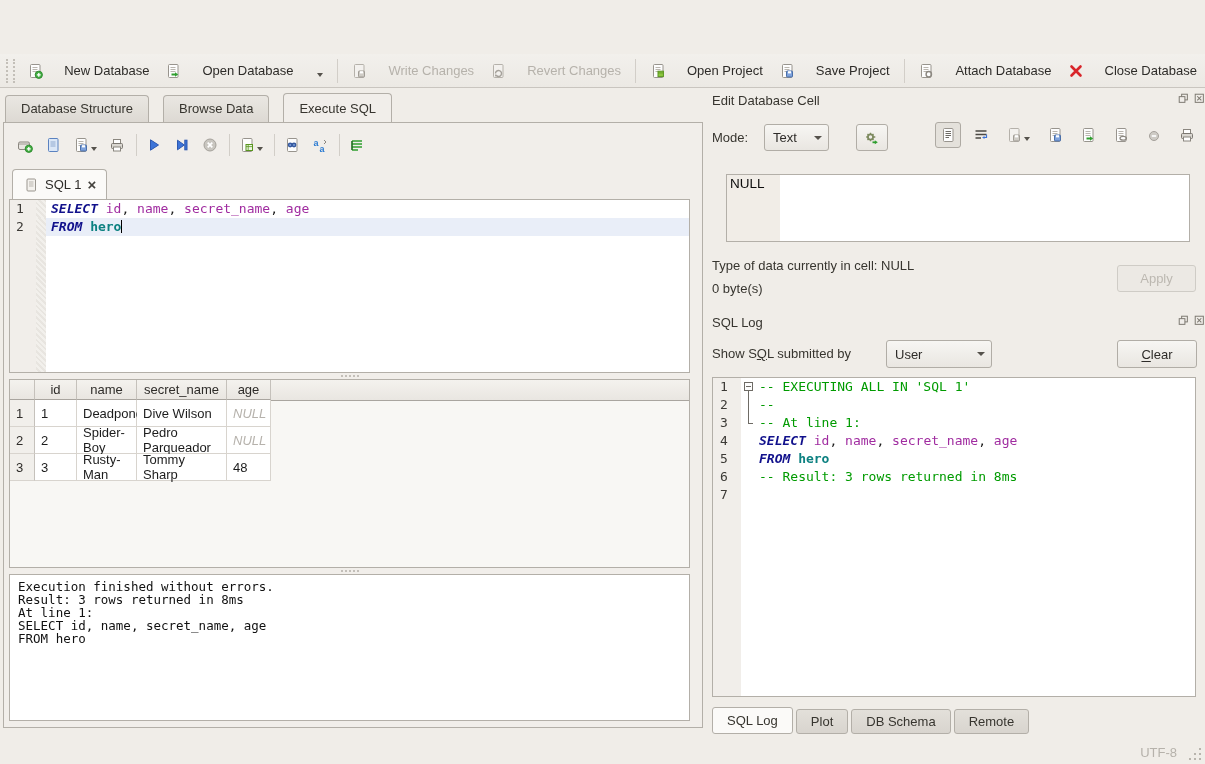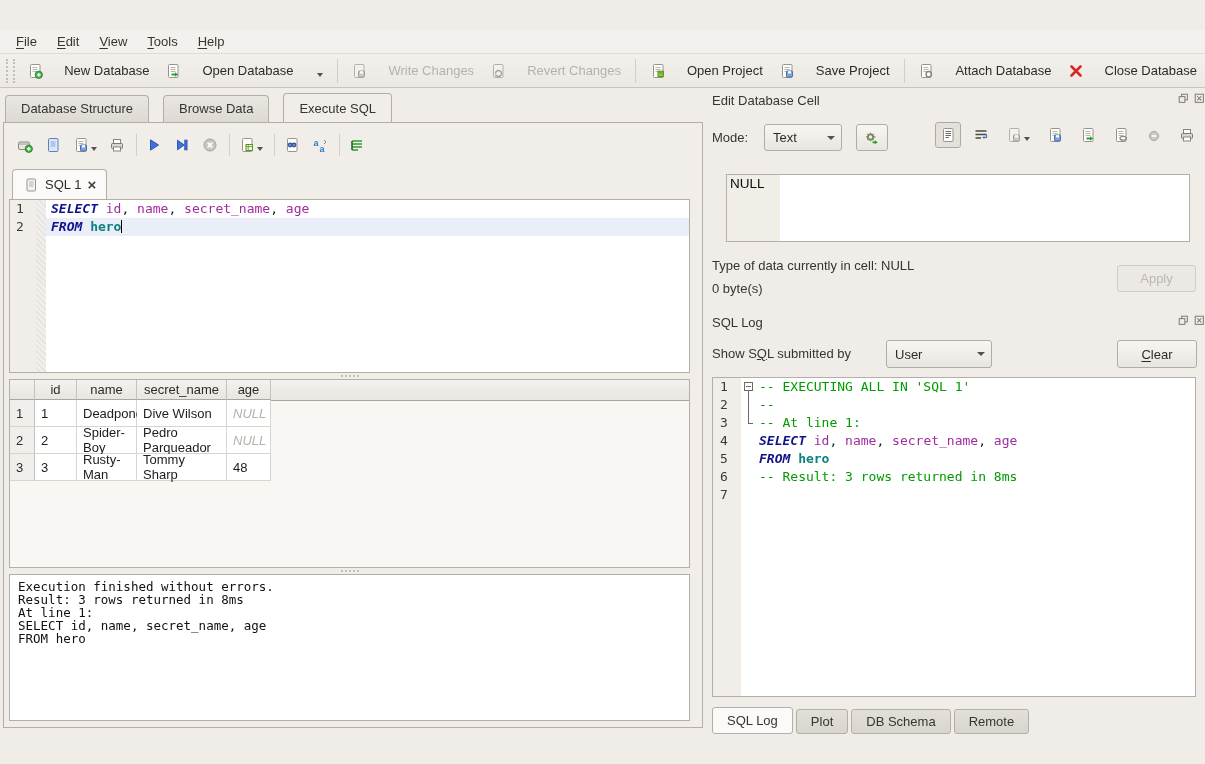--- a/index.html
+++ b/index.html
@@ -124,27 +124,20 @@
   .status-enc{position:absolute;right:28px;top:3px;color:#b6b2ab;font-size:13px;}
   .grip{position:absolute;right:4px;bottom:4px;width:12px;height:12px;}
   .grip i{position:absolute;width:2px;height:2px;background:#b8b4ad;}
 </style>
 </head>
 <body>
 
 <div class="window">
 
 
-  <div class="menubar" id="menubar">
-      <div class="menuitem"><u>F</u>ile</div>
-      <div class="menuitem"><u>E</u>dit</div>
-      <div class="menuitem"><u>V</u>iew</div>
-      <div class="menuitem"><u>T</u>ools</div>
-      <div class="menuitem"><u>H</u>elp</div>
-    </div>
 
   <div class="toolbar" id="toolbar">
     <div class="tb-handle"></div>
   <div class="tbtn">
         <span class="icon">
           <svg viewBox="0 0 16 16" xmlns="http://www.w3.org/2000/svg">
             <rect x="3.5" y="1.5" width="9.5" height="13" rx="1" fill="#fdfdfd" stroke="#98948d"></rect>
             <path d="M5.5 4.5h5M5.5 6.5h5M5.5 8.5h5" stroke="#b9b5ae" stroke-width="1"></path>
             <circle cx="11.8" cy="11.8" r="3.6" fill="#45b045" stroke="#2d8a2d"></circle>
             <path d="M11.8 9.9v3.8M9.9 11.8h3.8" stroke="#fff" stroke-width="1.3"></path>
@@ -437,21 +430,21 @@
         </span>
       <span class="dicon" id="dockClose1">
           <svg viewBox="0 0 16 16" xmlns="http://www.w3.org/2000/svg">
             <rect x="1.5" y="1.5" width="10" height="10" fill="none" stroke="#7b776f" stroke-width="1.2"></rect>
             <path d="M4 4l5 5M9 4l-5 5" stroke="#7b776f" stroke-width="1.3"></path>
           </svg>
         </span>
     </div>
 
     <div class="field-label" style="position:absolute;left:6px;top:42px;">Mode:</div>
-    <div class="combo" style="position:absolute;left:58px;top:36px;width:78px;height:27px;">
+    <div class="combo" style="position:absolute;left:58px;top:36px;width:65px;height:27px;">
       <span>Text</span>
       <span class="arr"></span>
     </div>
     <div class="btn" style="position:absolute;left:150px;top:36px;width:32px;height:27px;">
       <span class="icon" id="gearIcon">
           <svg viewBox="0 0 16 16" xmlns="http://www.w3.org/2000/svg">
             <circle cx="6.5" cy="7" r="2.6" fill="none" stroke="#7d8a5f" stroke-width="1.8"></circle>
             <path d="M6.5 2.7v1.8M6.5 9.5v1.8M2.2 7h1.8M9.5 7h1.8M3.5 4l1.2 1.2M8.3 8.8l1.2 1.2M9.5 4L8.3 5.2M4.7 8.8L3.5 10" stroke="#7d8a5f" stroke-width="1.3"></path>
             <path d="M8.5 12.3h3.2" stroke="#2f9e2f" stroke-width="1.8"></path>
             <path d="M10.8 10.3l3 2-3 2z" fill="#2f9e2f"></path>
@@ -616,14 +609,25 @@
       </div>
 
     <div class="bottom-tabs" id="bottomTabs">
         <div class="btab active">SQL Log</div>
         <div class="btab">Plot</div>
         <div class="btab">DB Schema</div>
         <div class="btab">Remote</div>
       </div>
   </div>
 
+  <div class="statusbar">
+    <span class="status-enc">UTF-8</span>
+    <span class="grip">
+      <i style="right:0;bottom:0;"></i>
+        <i style="right:5px;bottom:0;"></i>
+        <i style="right:0;bottom:5px;"></i>
+      <i style="right:10px;bottom:0;"></i>
+        <i style="right:5px;bottom:5px;"></i>
+        <i style="right:0;bottom:10px;"></i>
+    </span>
+  </div>
 
 </div>
 
 </body></html>

